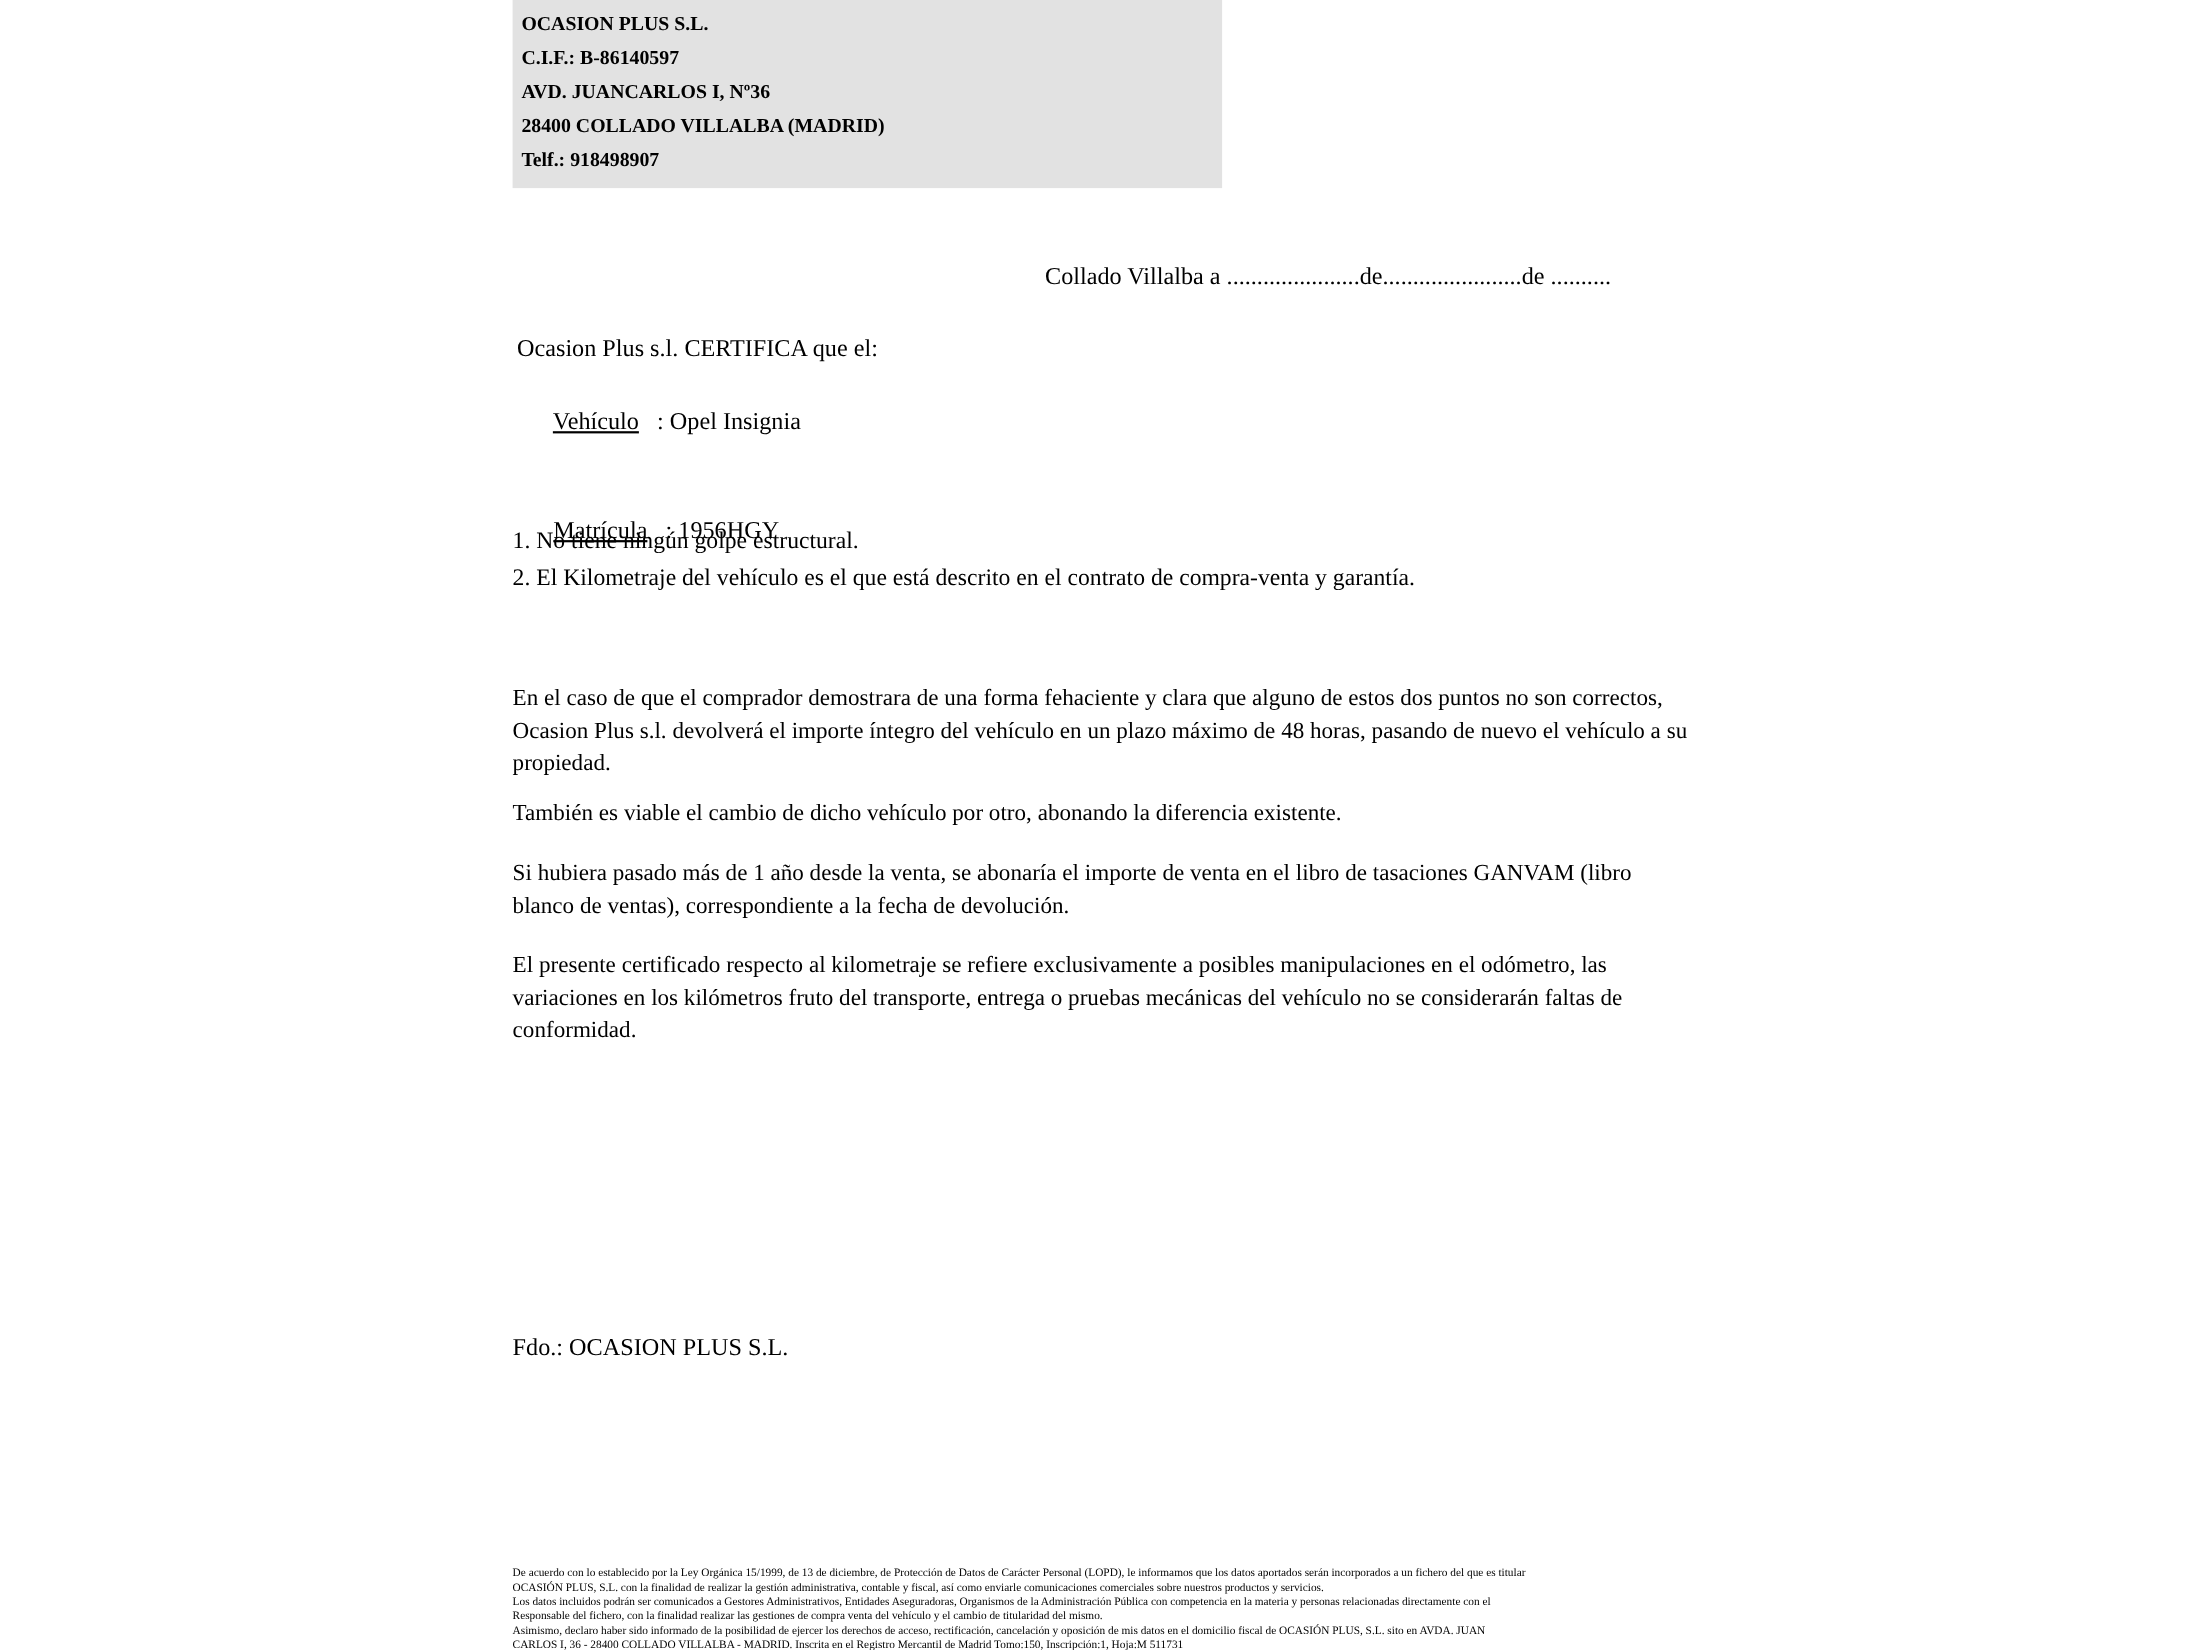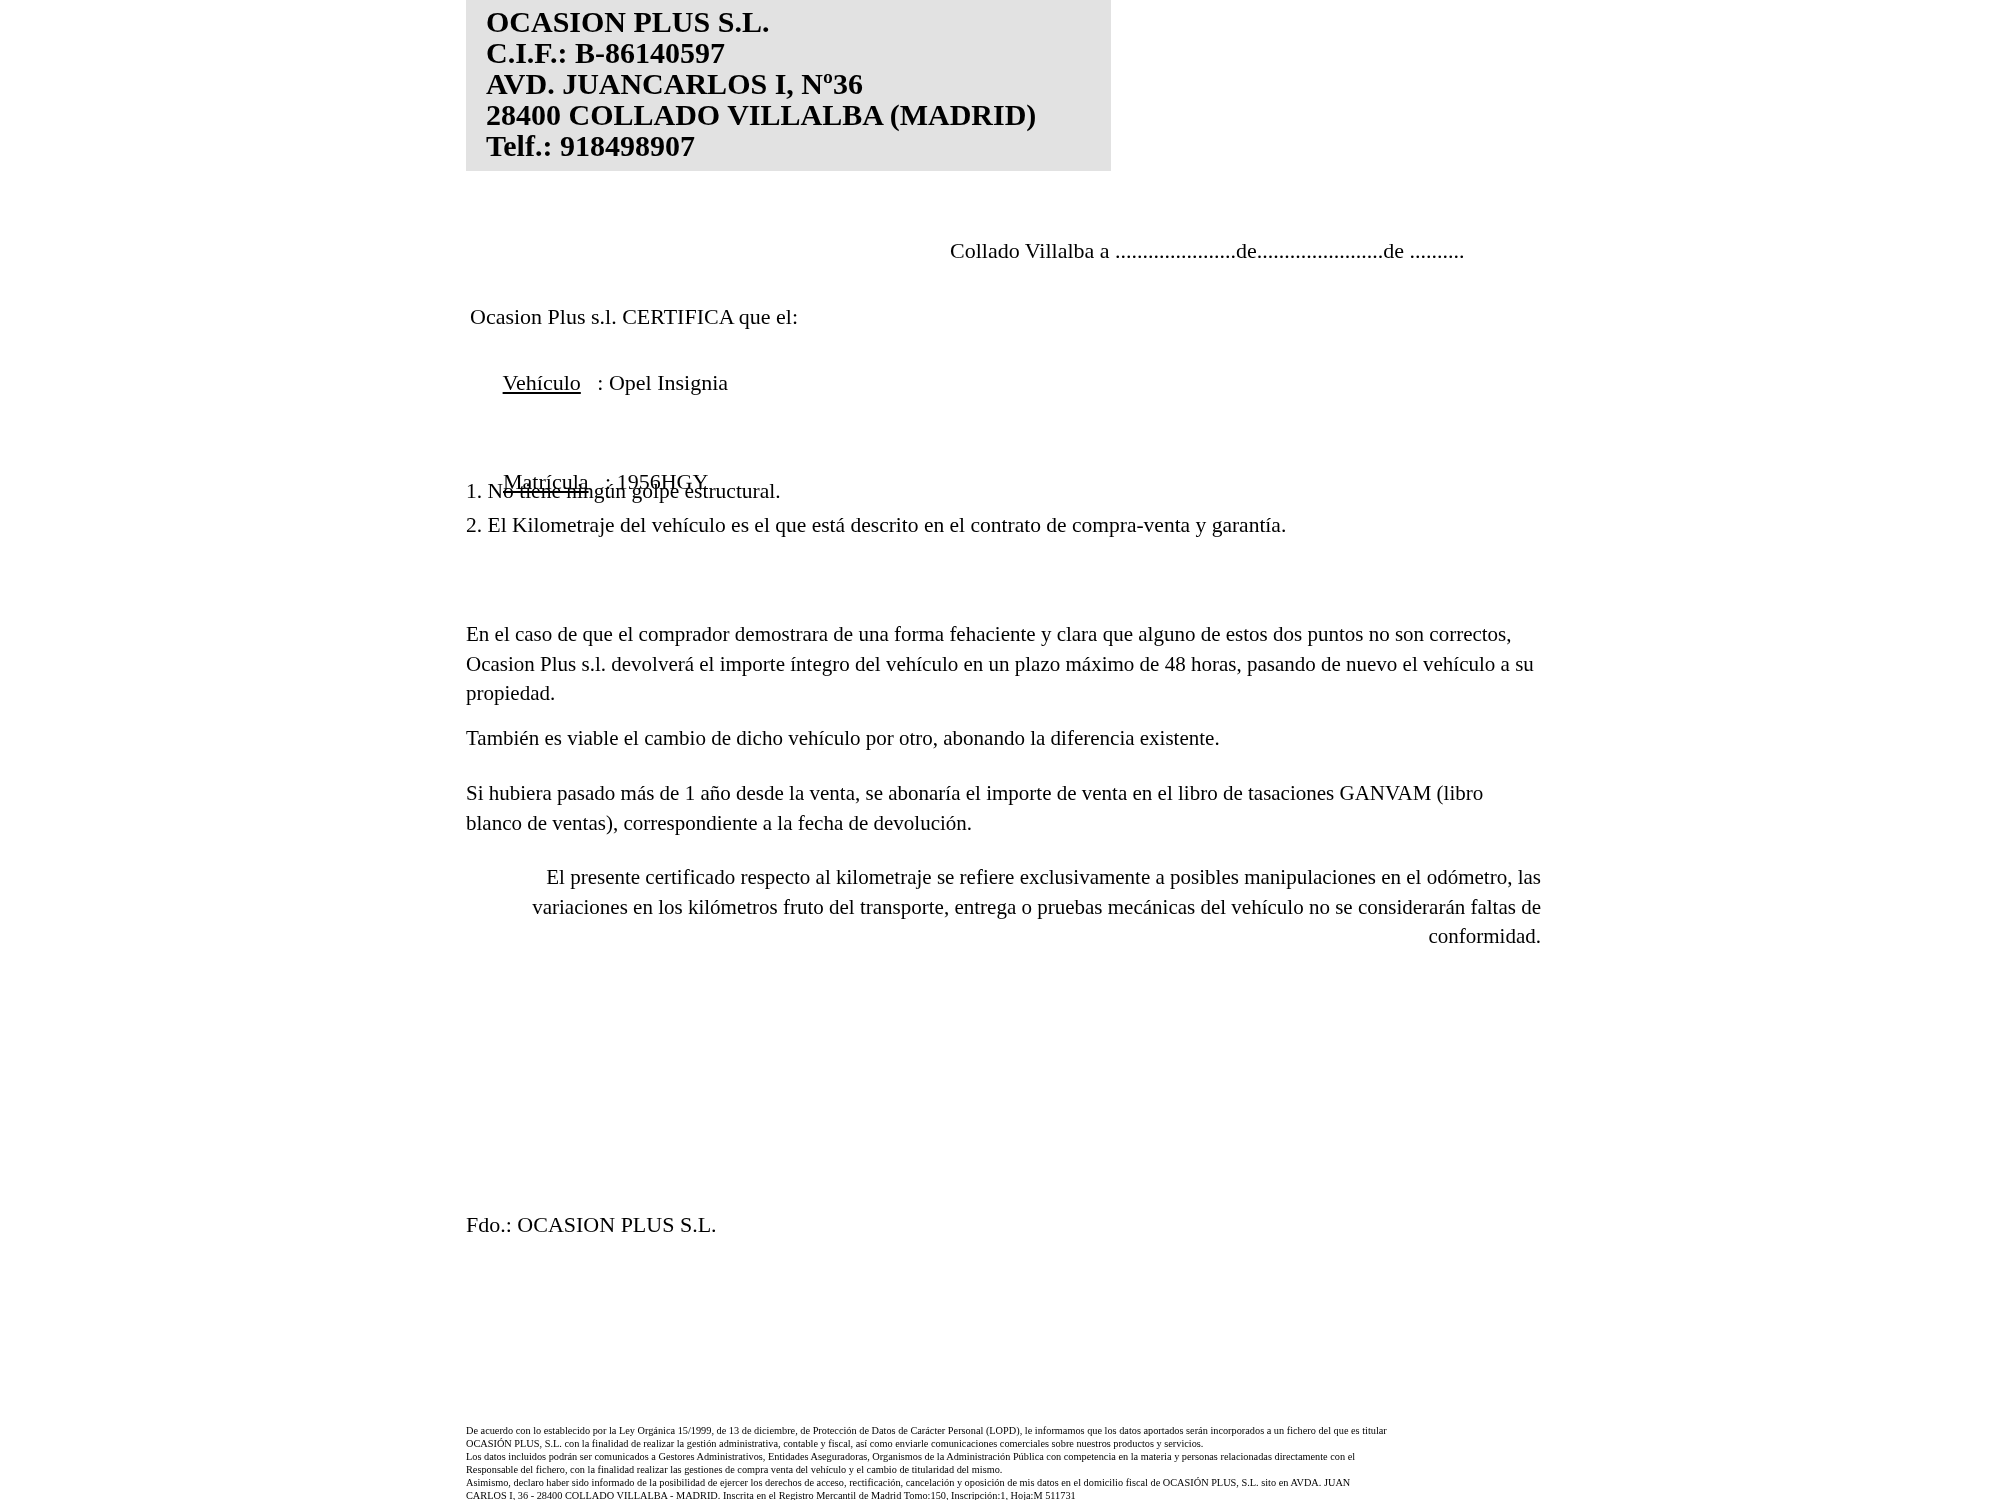--- a/index.html
+++ b/index.html
@@ -30,23 +30,23 @@
     left: 466px;
     top: 0px;
     width: 645px;
     background: #e2e2e2;
     padding: 6px 0 10px 0;
     box-sizing: border-box;
   }
   .letterhead .lh-line {
     font-family: "Liberation Serif", serif;
     font-weight: bold;
-    font-size: 30px;
+    font-size: 18px;
     line-height: 31px;
-    padding-left: 20px;
+    padding-left: 8px;
     white-space: pre;
   }
 
   
   .date-line {
     position: absolute;
     left: 950px;
     top: 238px;
     font-size: 22px;
     white-space: pre;
@@ -82,21 +82,21 @@
   .para {
     position: absolute;
     left: 466px;
     width: 1075px;
     font-size: 21px;
     line-height: 29.5px;
   }
   .p-1 { top: 620px; }
   .p-2 { top: 724px; }
   .p-3 { top: 779px; }
-  .p-4 { top: 863px; text-align: right; }
+  .p-4 { top: 863px; }
 
   
   .signature {
     position: absolute;
     left: 466px;
     top: 1212px;
     font-size: 22px;
     white-space: pre;
   }
 

